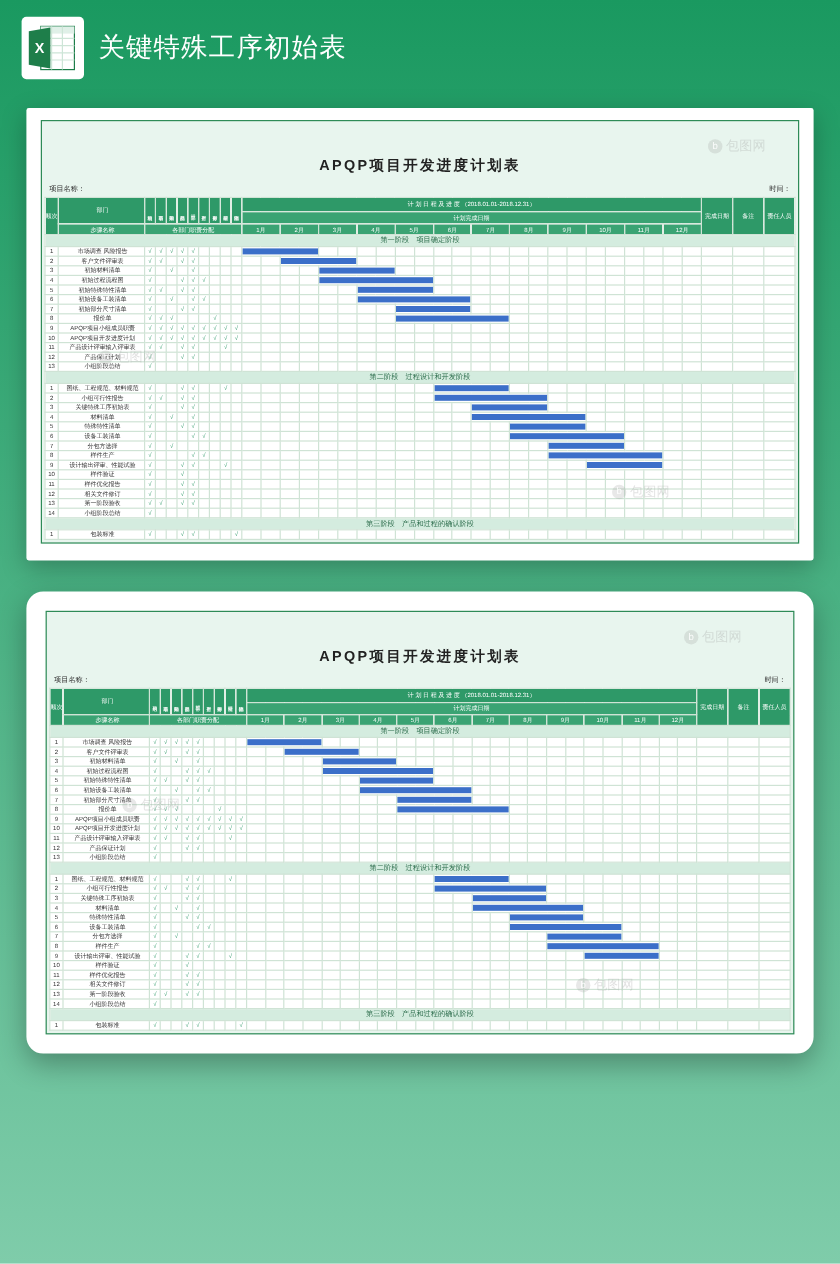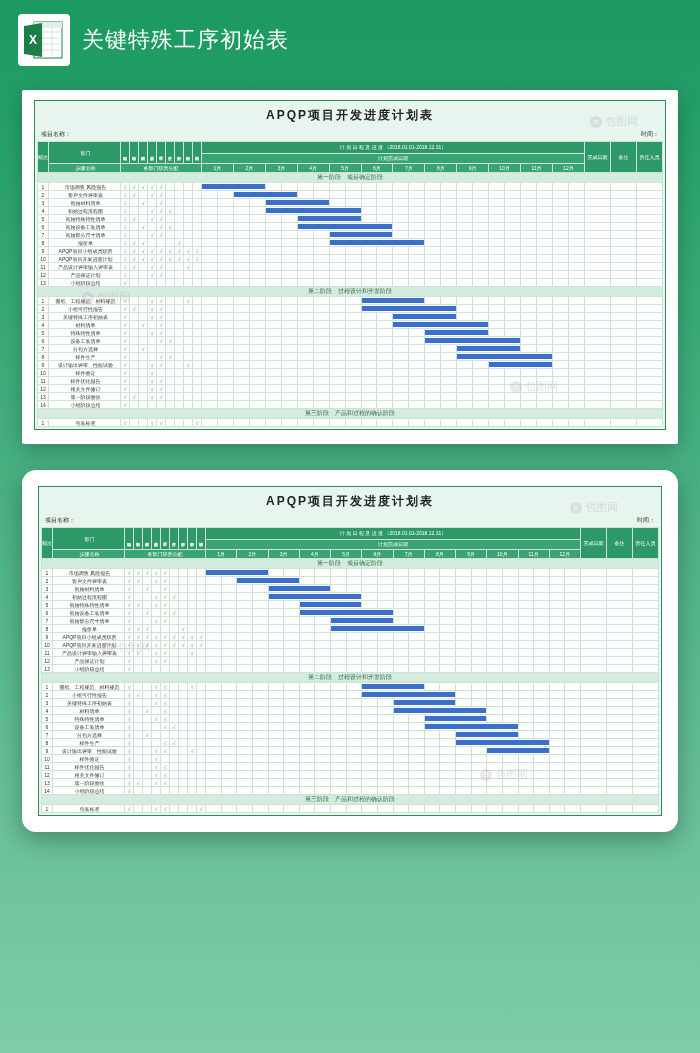--- a/index.html
+++ b/index.html
@@ -62,20 +62,21 @@
   background: #e8f5ee;
   padding: 2px;
 }
 .doc-title {
   text-align: center;
   font-size: 12px;
   font-weight: 600;
   padding: 4px 0;
   color: #222;
   letter-spacing: 2px;
+  margin-top: 23px;
 }
 .doc-meta {
   display: flex;
   justify-content: space-between;
   font-size: 6px;
   padding: 2px 4px;
   background: #e8f5ee;
 }
 .gantt-table {
   width: 100%;

